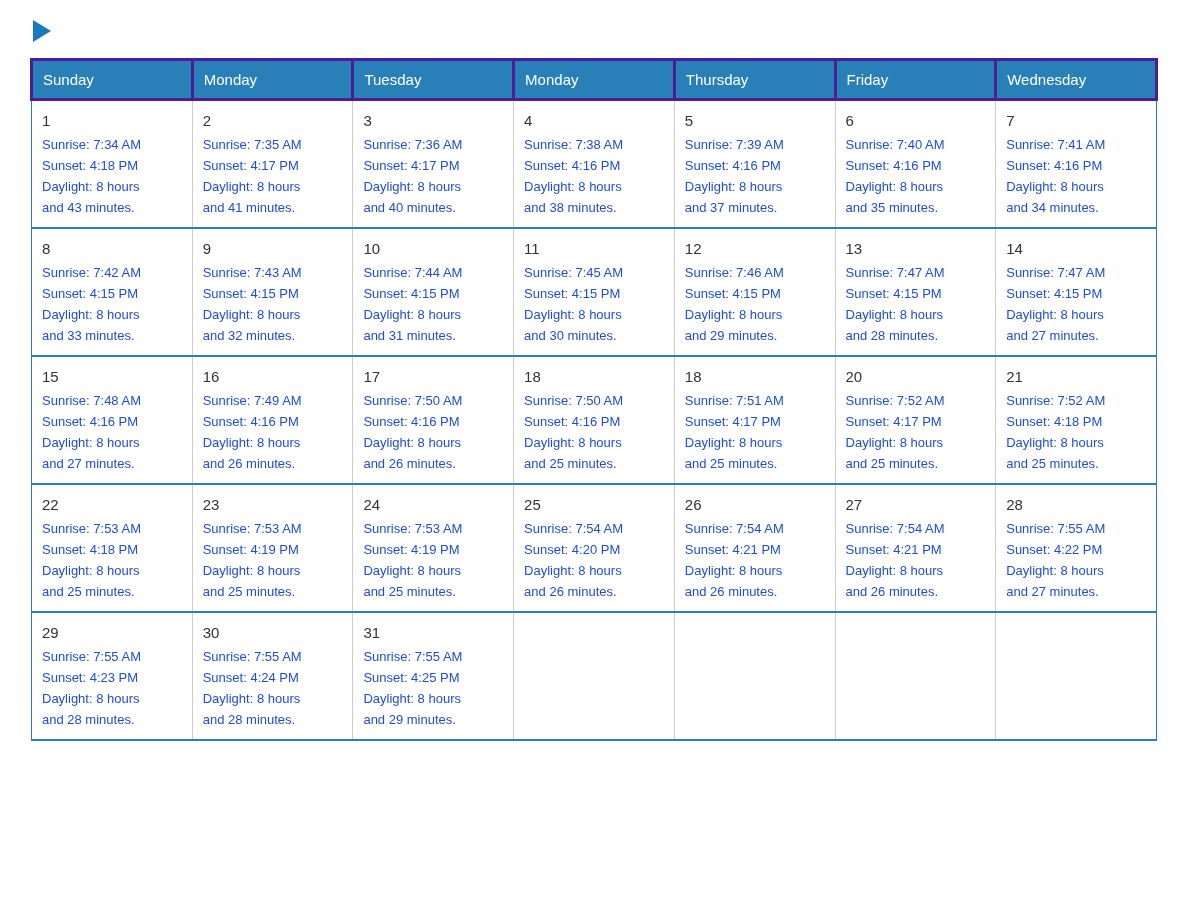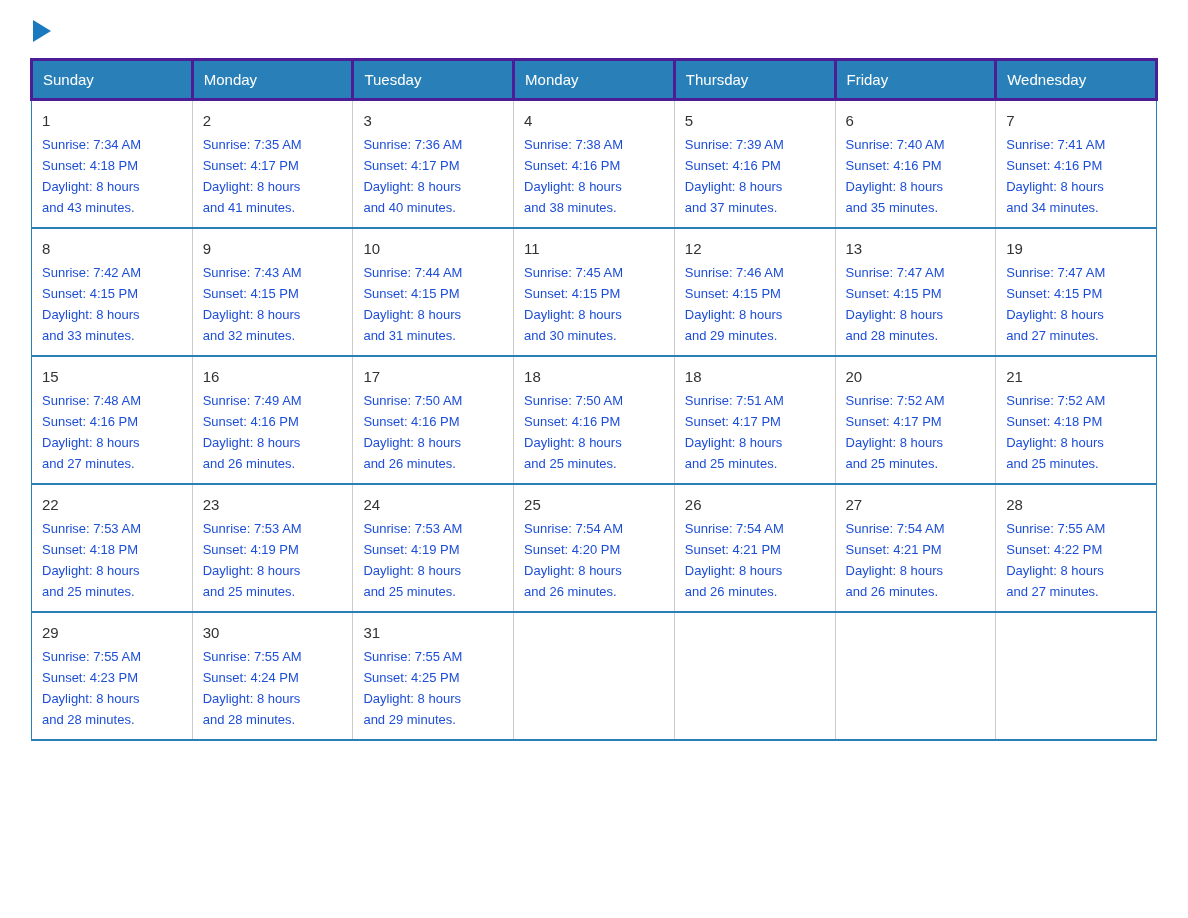--- a/index.html
+++ b/index.html
@@ -141,21 +141,21 @@
         <td><span class="day-num">6</span><span class="day-info">Sunrise: 7:40 AM<br>Sunset: 4:16 PM<br>Daylight: 8 hours<br>and 35 minutes.</span></td>
         <td><span class="day-num">7</span><span class="day-info">Sunrise: 7:41 AM<br>Sunset: 4:16 PM<br>Daylight: 8 hours<br>and 34 minutes.</span></td>
       </tr>
       <tr>
         <td><span class="day-num">8</span><span class="day-info">Sunrise: 7:42 AM<br>Sunset: 4:15 PM<br>Daylight: 8 hours<br>and 33 minutes.</span></td>
         <td><span class="day-num">9</span><span class="day-info">Sunrise: 7:43 AM<br>Sunset: 4:15 PM<br>Daylight: 8 hours<br>and 32 minutes.</span></td>
         <td><span class="day-num">10</span><span class="day-info">Sunrise: 7:44 AM<br>Sunset: 4:15 PM<br>Daylight: 8 hours<br>and 31 minutes.</span></td>
         <td><span class="day-num">11</span><span class="day-info">Sunrise: 7:45 AM<br>Sunset: 4:15 PM<br>Daylight: 8 hours<br>and 30 minutes.</span></td>
         <td><span class="day-num">12</span><span class="day-info">Sunrise: 7:46 AM<br>Sunset: 4:15 PM<br>Daylight: 8 hours<br>and 29 minutes.</span></td>
         <td><span class="day-num">13</span><span class="day-info">Sunrise: 7:47 AM<br>Sunset: 4:15 PM<br>Daylight: 8 hours<br>and 28 minutes.</span></td>
-        <td><span class="day-num">19</span><span class="day-info">Sunrise: 7:47 AM<br>Sunset: 4:15 PM<br>Daylight: 8 hours<br>and 27 minutes.</span></td>
+        <td><span class="day-num">14</span><span class="day-info">Sunrise: 7:47 AM<br>Sunset: 4:15 PM<br>Daylight: 8 hours<br>and 27 minutes.</span></td>
       </tr>
       <tr>
         <td><span class="day-num">15</span><span class="day-info">Sunrise: 7:48 AM<br>Sunset: 4:16 PM<br>Daylight: 8 hours<br>and 27 minutes.</span></td>
         <td><span class="day-num">16</span><span class="day-info">Sunrise: 7:49 AM<br>Sunset: 4:16 PM<br>Daylight: 8 hours<br>and 26 minutes.</span></td>
         <td><span class="day-num">17</span><span class="day-info">Sunrise: 7:50 AM<br>Sunset: 4:16 PM<br>Daylight: 8 hours<br>and 26 minutes.</span></td>
         <td><span class="day-num">18</span><span class="day-info">Sunrise: 7:50 AM<br>Sunset: 4:16 PM<br>Daylight: 8 hours<br>and 25 minutes.</span></td>
         <td><span class="day-num">18</span><span class="day-info">Sunrise: 7:51 AM<br>Sunset: 4:17 PM<br>Daylight: 8 hours<br>and 25 minutes.</span></td>
         <td><span class="day-num">20</span><span class="day-info">Sunrise: 7:52 AM<br>Sunset: 4:17 PM<br>Daylight: 8 hours<br>and 25 minutes.</span></td>
         <td><span class="day-num">21</span><span class="day-info">Sunrise: 7:52 AM<br>Sunset: 4:18 PM<br>Daylight: 8 hours<br>and 25 minutes.</span></td>
       </tr>

